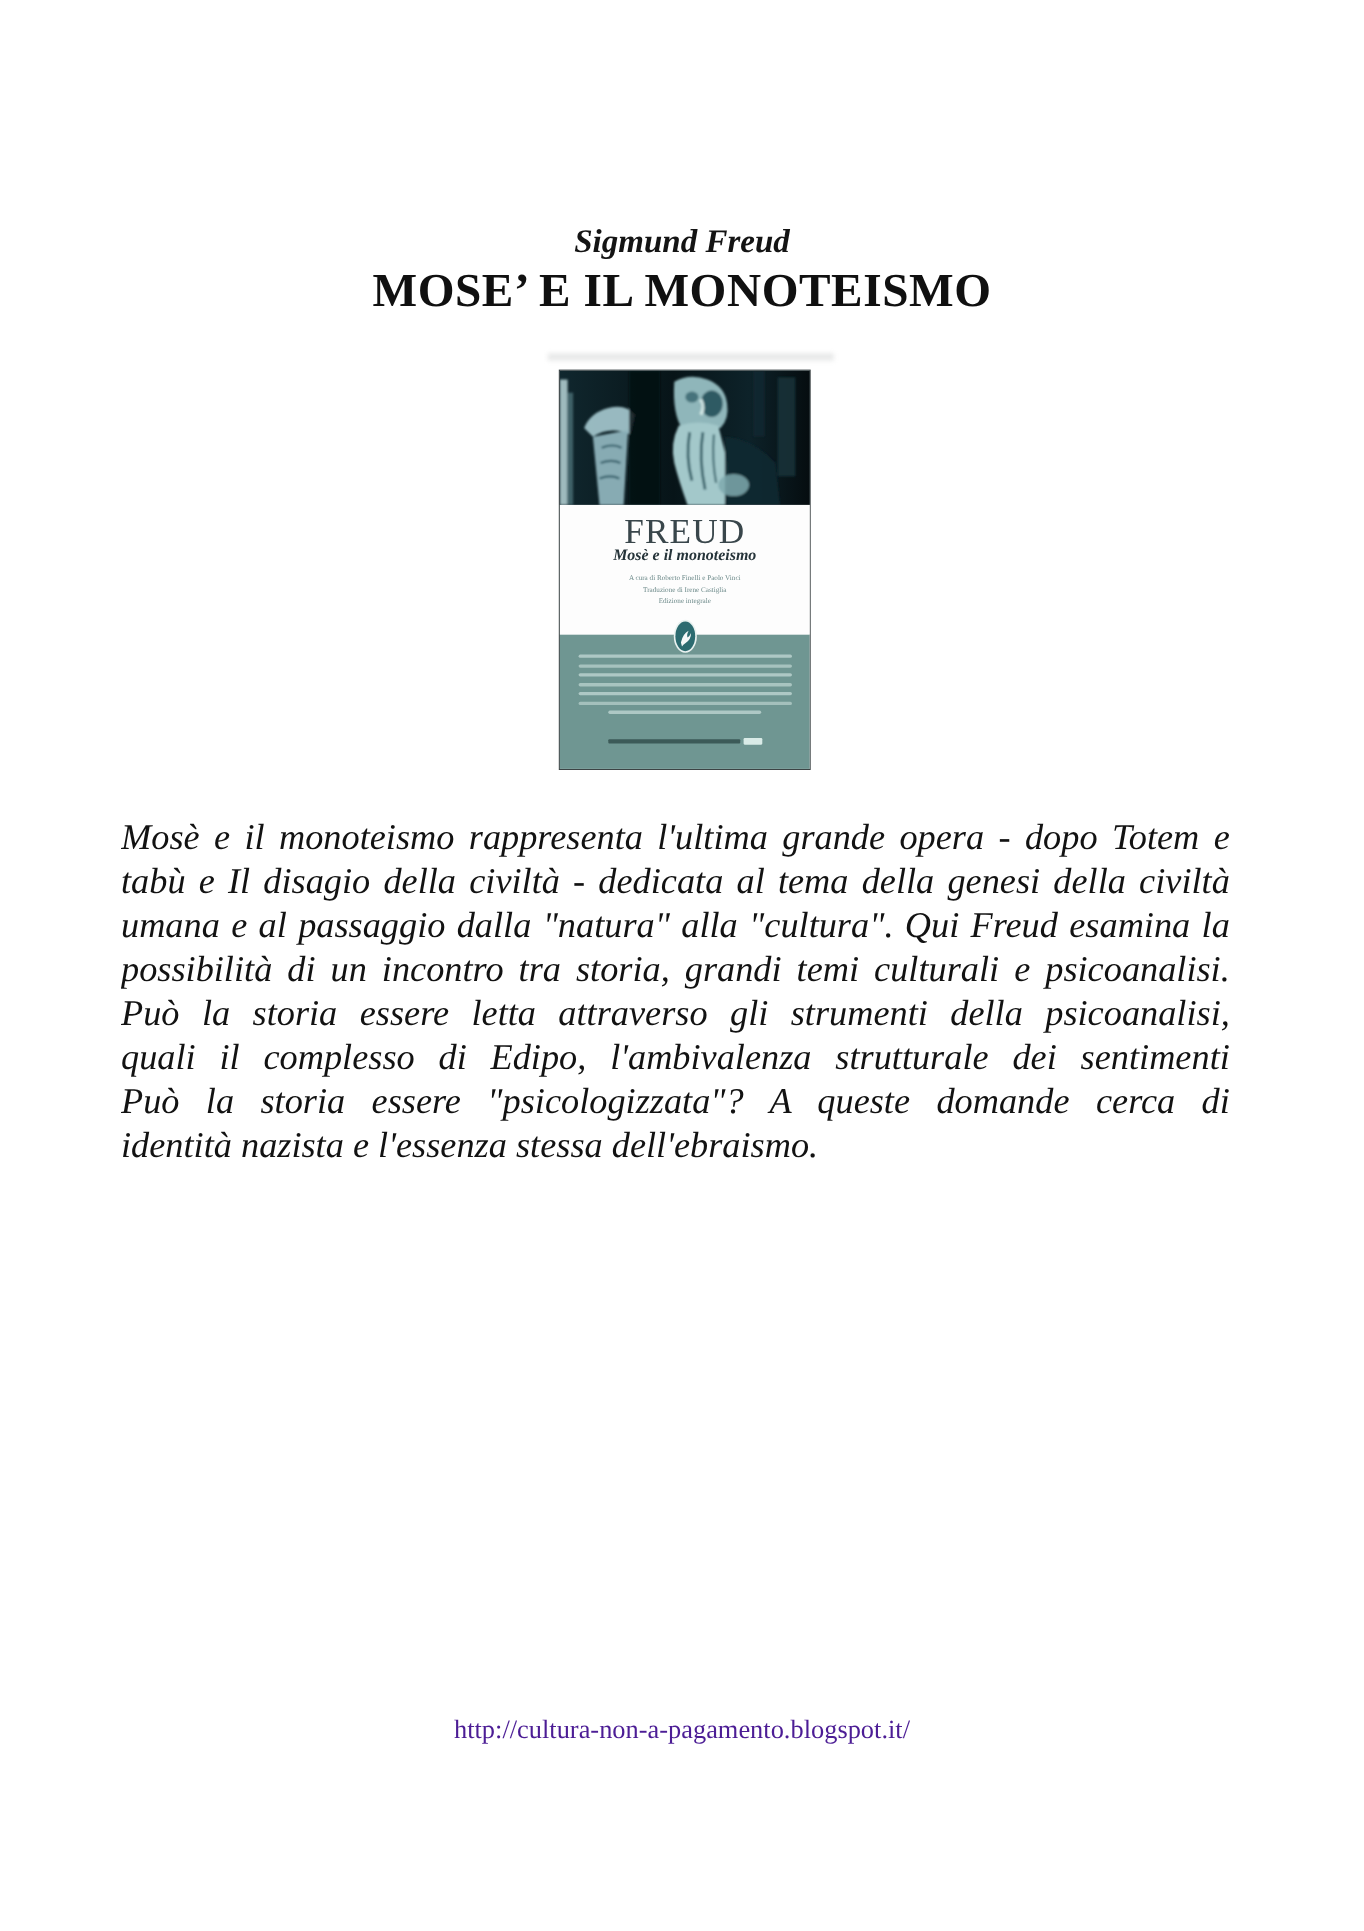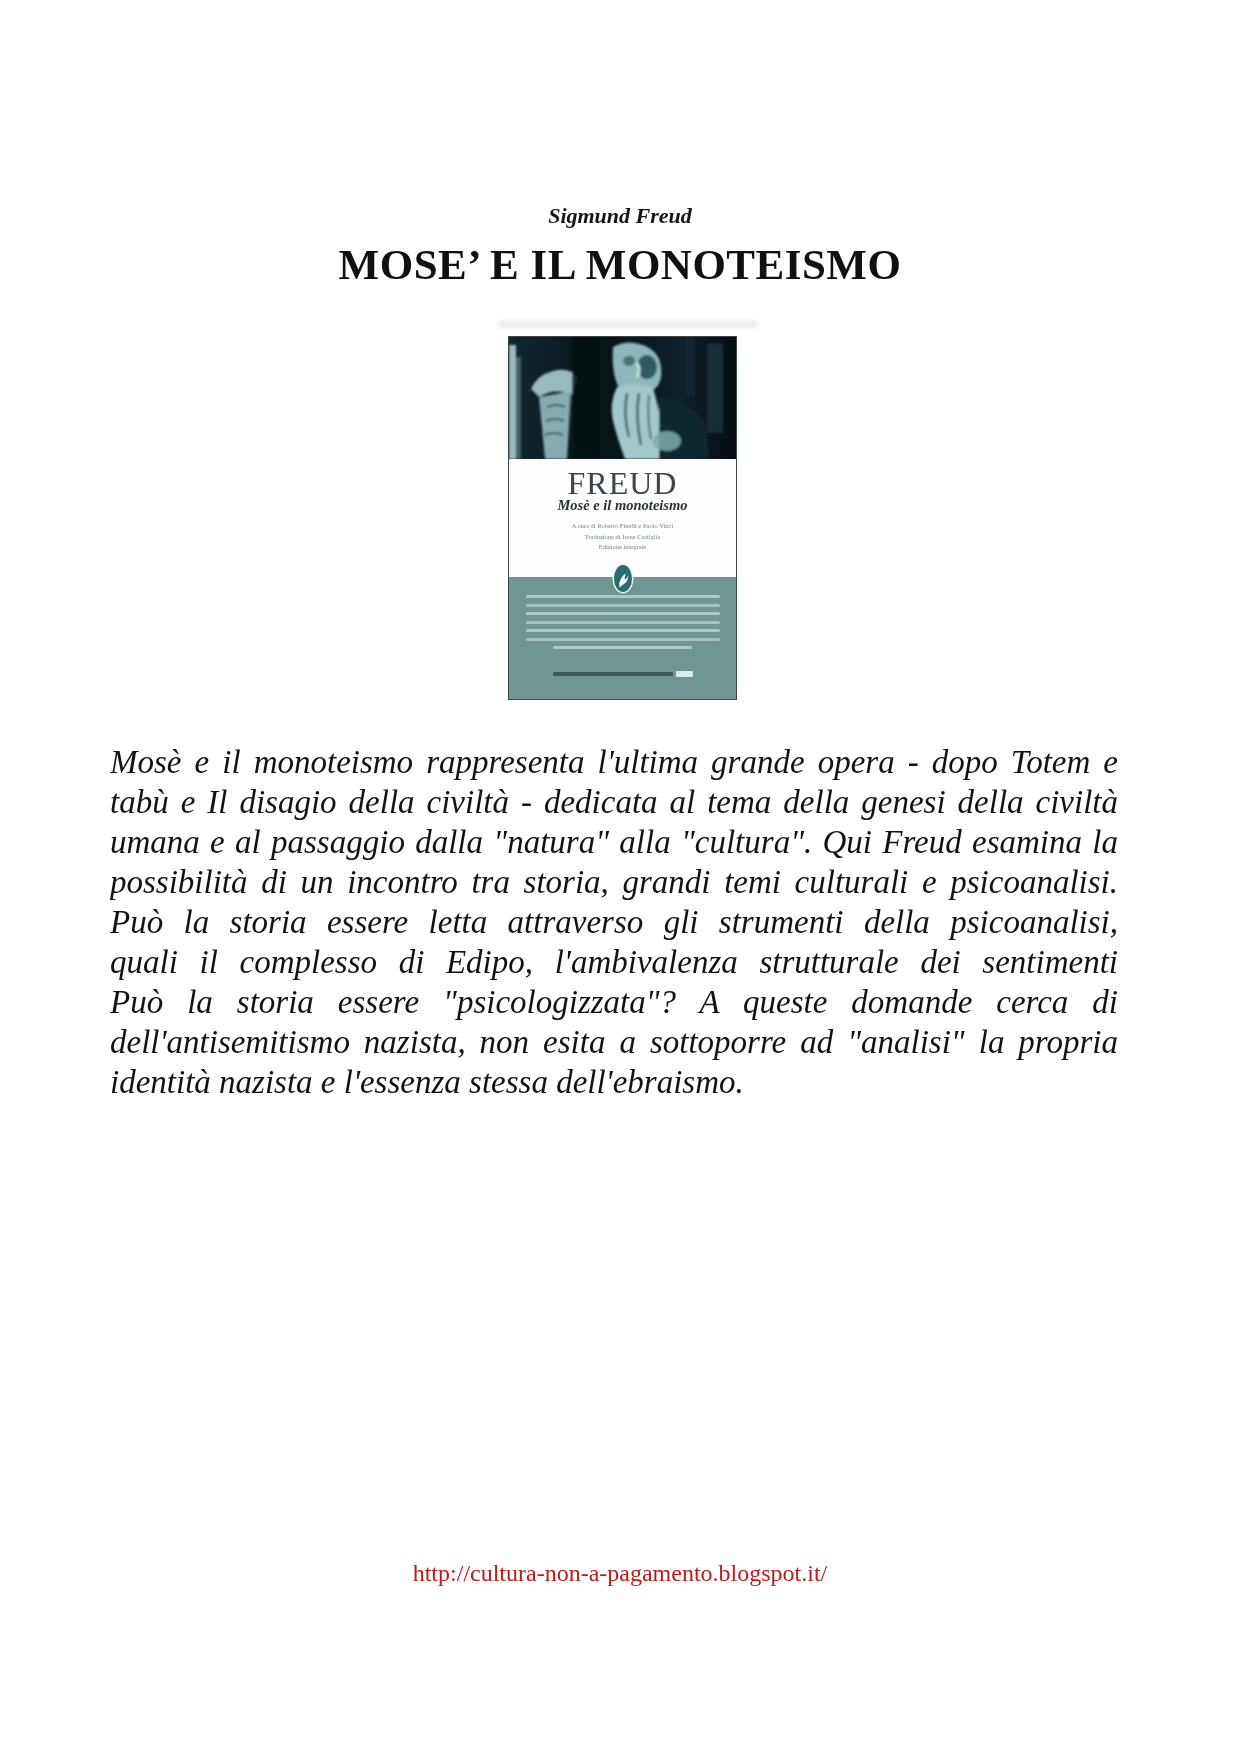--- a/index.html
+++ b/index.html
@@ -10,21 +10,21 @@
     background:#ffffff;
     font-family:"Liberation Serif", serif;
     color:#000;
     overflow:hidden;
   }
 
   
   .author-line{
     position:absolute; top:203px; left:0; width:100%;
     text-align:center;
-    font-size:22px; font-weight:bold; font-style:italic;
+    font-size:30px; font-weight:bold; font-style:italic;
     color:#141414;
   }
   .book-title{
     position:absolute; top:240px; left:0; width:100%;
     text-align:center;
     font-size:43px; font-weight:bold;
     letter-spacing:0.5px;
     color:#101010;
   }
 
@@ -106,21 +106,21 @@
     text-align:justify;
   }
   .para-line::after{content:""; display:inline-block; width:100%; height:0;}
   .para-line.last{text-align:left;}
   .para-line.last::after{content:none;}
 
   
   .footer-url{
     position:absolute; top:1560px; left:0; width:100%;
     text-align:center;
-    font-size:24px; color:#b91c1c;
+    font-size:24px; color:#4c1d95;
   }
 </style>
 </head>
 <body>
 
 <div class="page">
 
   <div class="author-line">Sigmund Freud</div>
   <div class="book-title">MOSE’ E IL MONOTEISMO</div>
 
@@ -203,19 +203,18 @@
   </div>
 
   <div class="paragraph">
     <div class="para-line">Mosè e il monoteismo rappresenta l'ultima grande opera - dopo Totem e</div>
     <div class="para-line">tabù e Il disagio della civiltà - dedicata al tema della genesi della civiltà</div>
     <div class="para-line">umana e al passaggio dalla "natura" alla "cultura". Qui Freud esamina la</div>
     <div class="para-line">possibilità di un incontro tra storia, grandi temi culturali e psicoanalisi.</div>
     <div class="para-line">Può la storia essere letta attraverso gli strumenti della psicoanalisi,</div>
     <div class="para-line">quali il complesso di Edipo, l'ambivalenza strutturale dei sentimenti</div>
     <div class="para-line">Può la storia essere "psicologizzata"? A queste domande cerca di</div>
-    <div class="para-line">dell'antisemitismo nazista, non esita a sottoporre ad "analisi" la propria</div>
     <div class="para-line last">identità nazista e l'essenza stessa dell'ebraismo.</div>
   </div>
 
   <div class="footer-url">http://cultura-non-a-pagamento.blogspot.it/</div>
 
 </div>
 
 </body></html>

